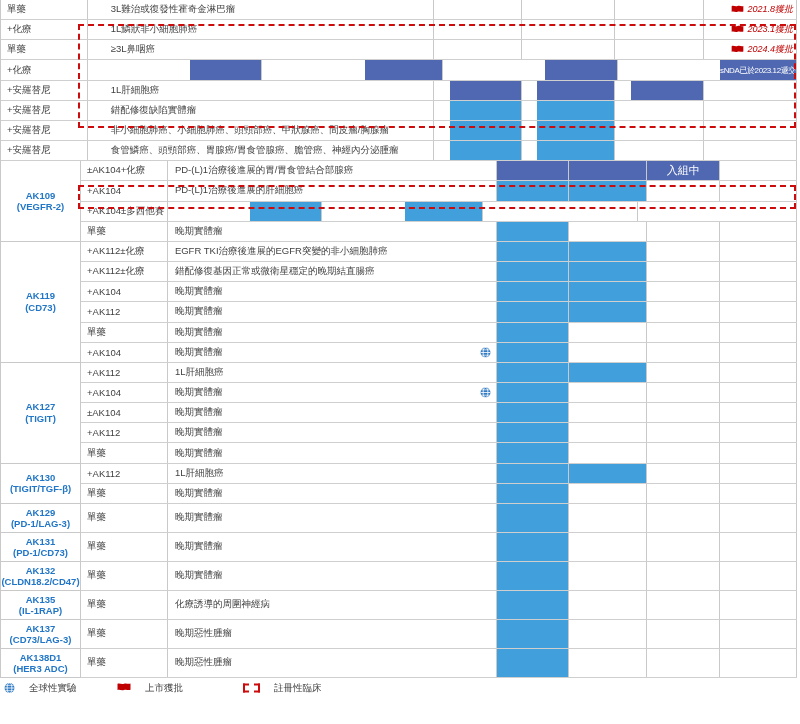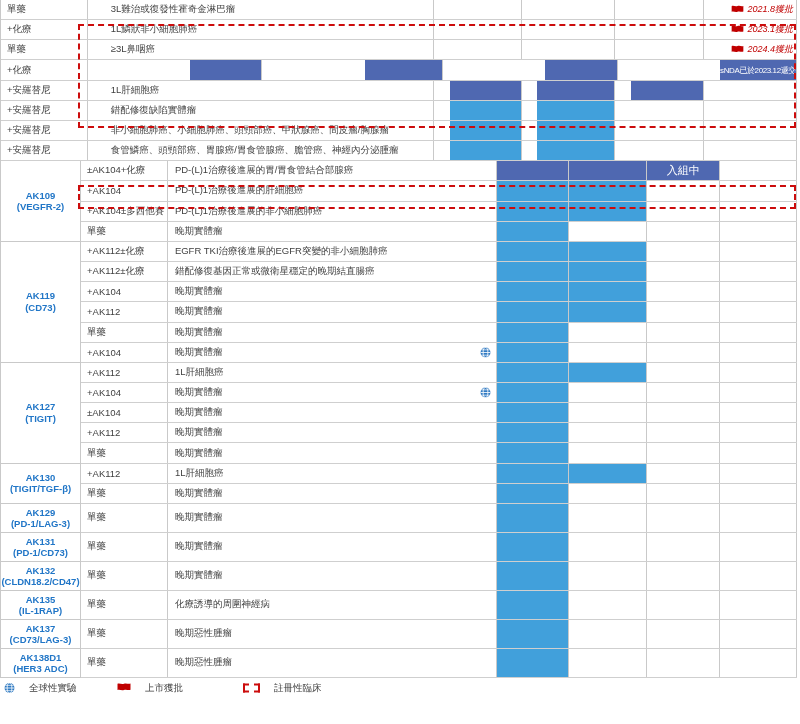--- a/index.html
+++ b/index.html
@@ -204,23 +204,20 @@
             </div>
             <div class="cell p ia fill-light"></div>
             <div class="cell p ib fill-light"></div>
             <div class="cell p piv"></div>
             <div class="cell p nda"></div>
           </div>
           <div class="row">
             <div class="cell therapy">
               <span>+AK104±多西他賽</span>
             </div>
-            <div class="cell indication">
-              <span>PD-(L)1治療後進展的非小細胞肺癌</span>
-            </div>
             <div class="cell p ia fill-light"></div>
             <div class="cell p ib fill-light"></div>
             <div class="cell p piv"></div>
             <div class="cell p nda"></div>
           </div>
           <div class="row">
             <div class="cell therapy">
               <span>單藥</span>
             </div>
             <div class="cell indication">

